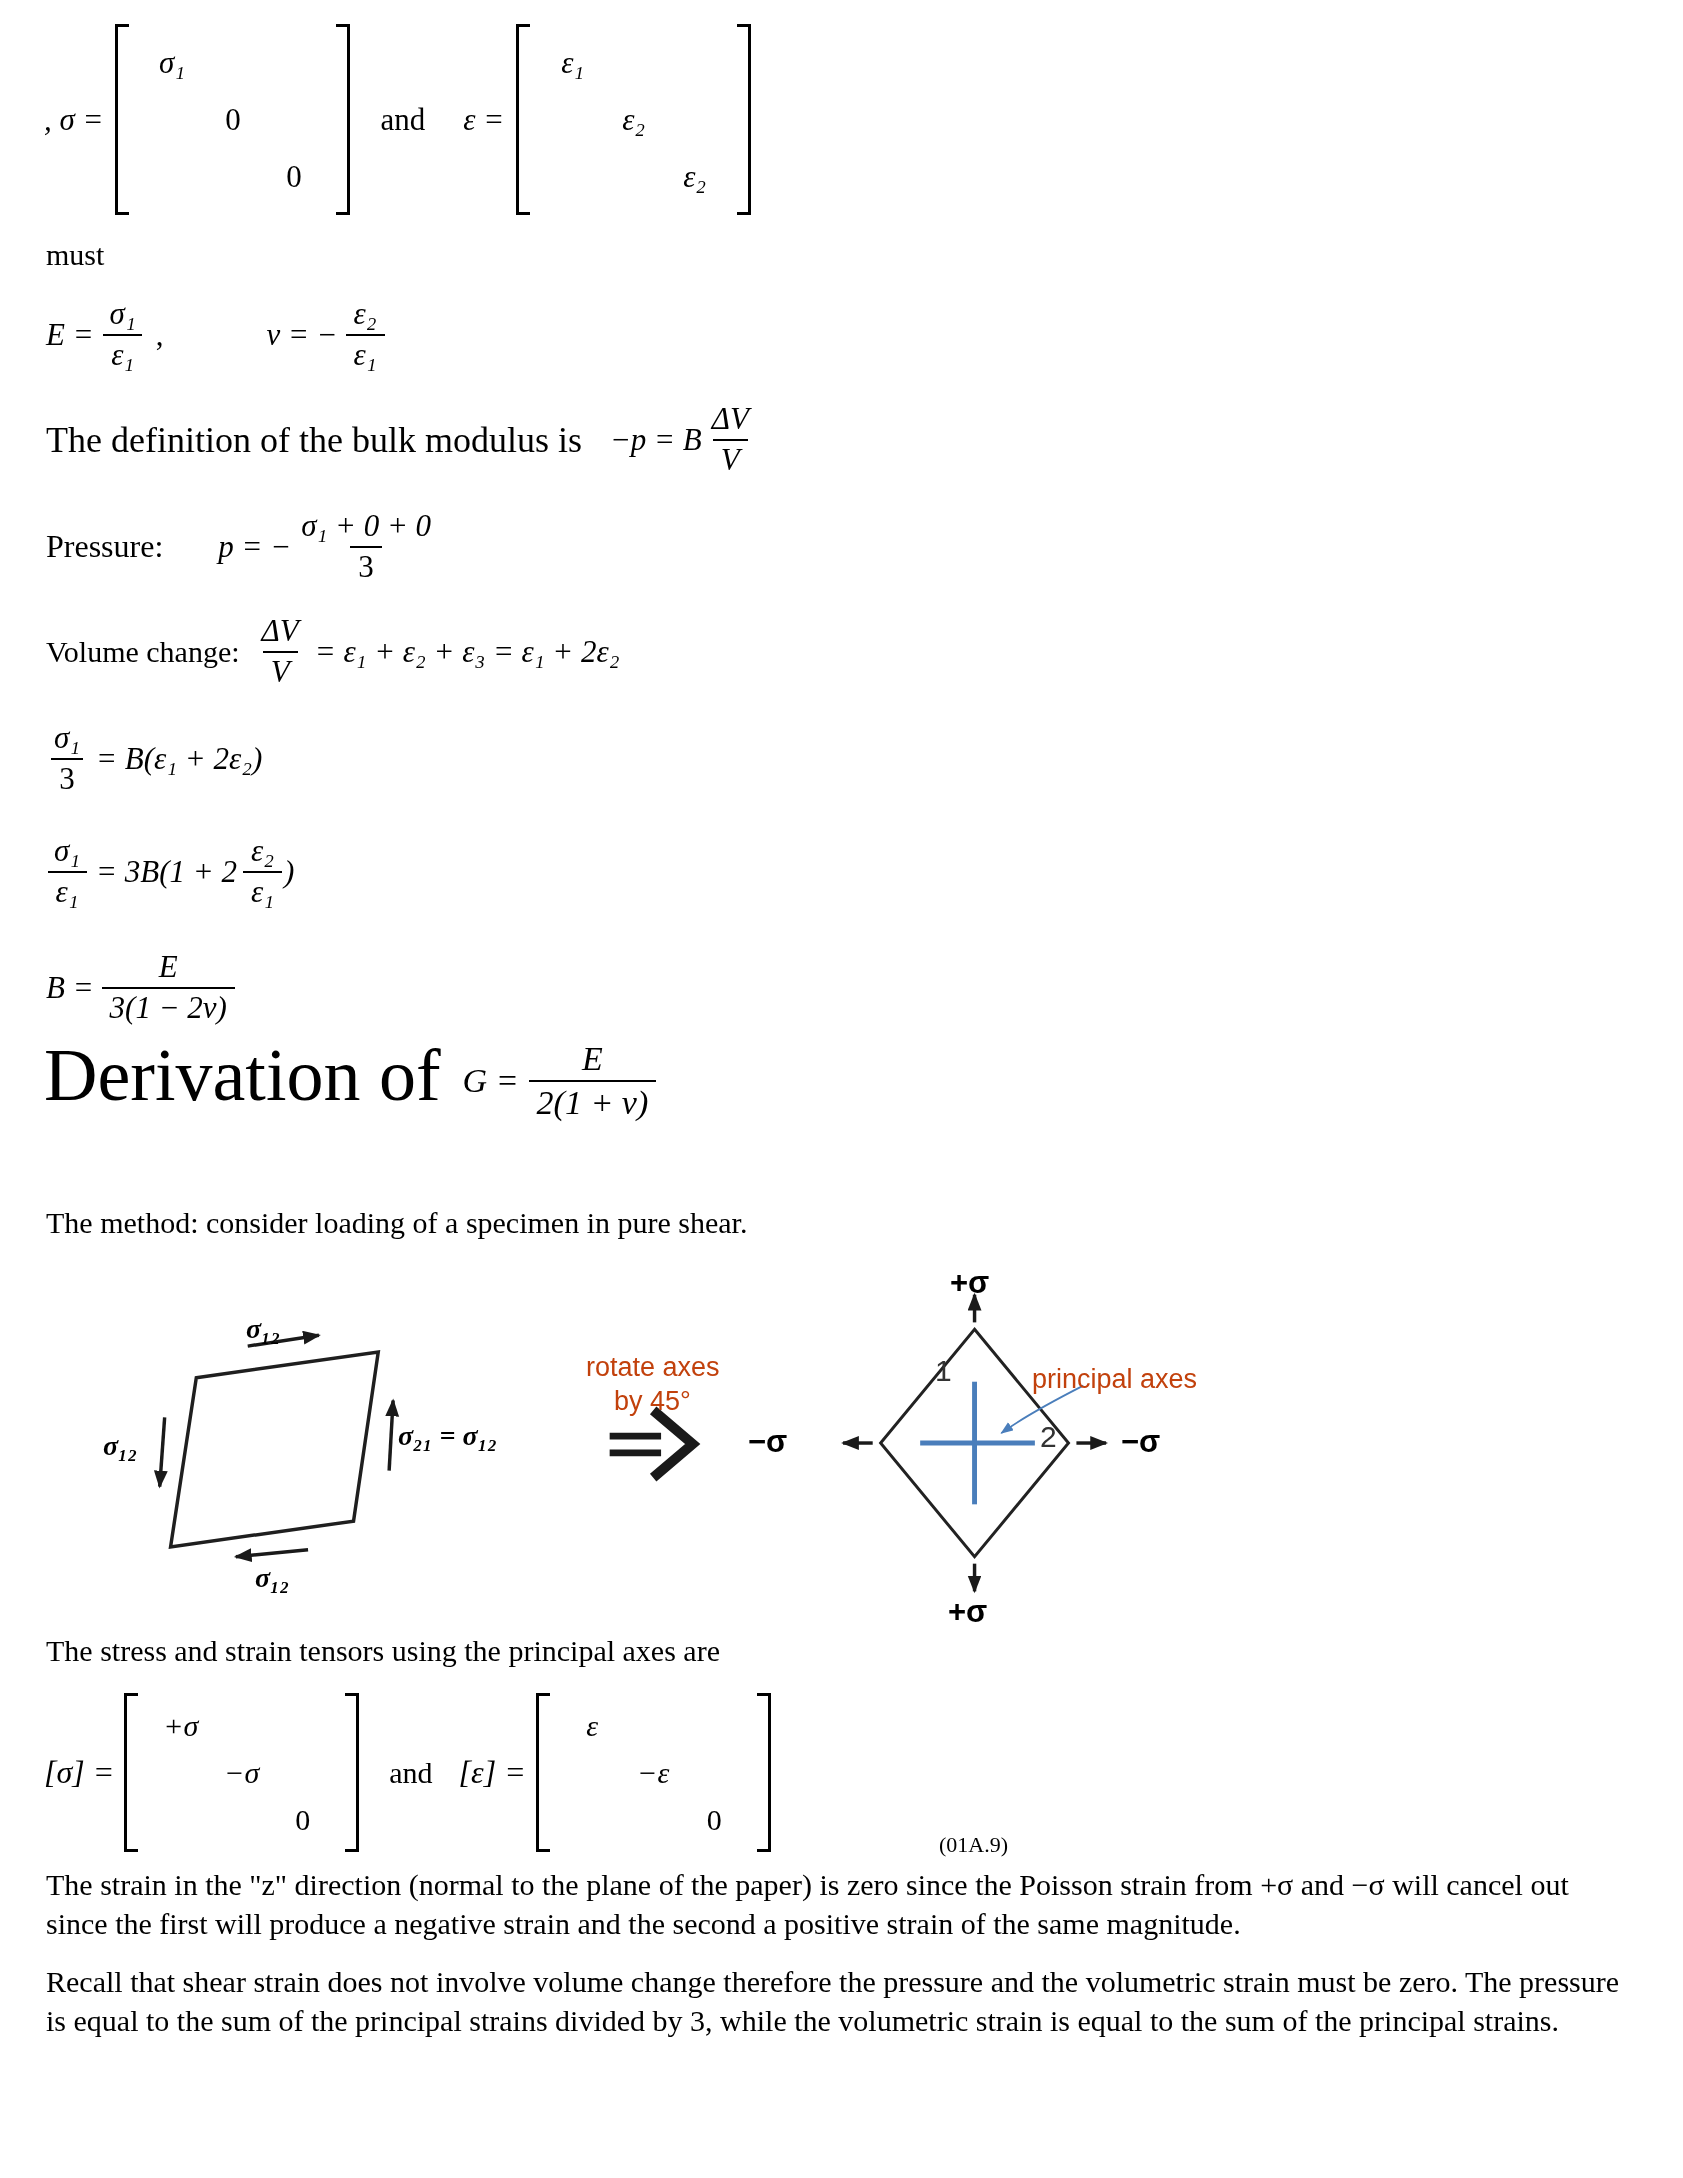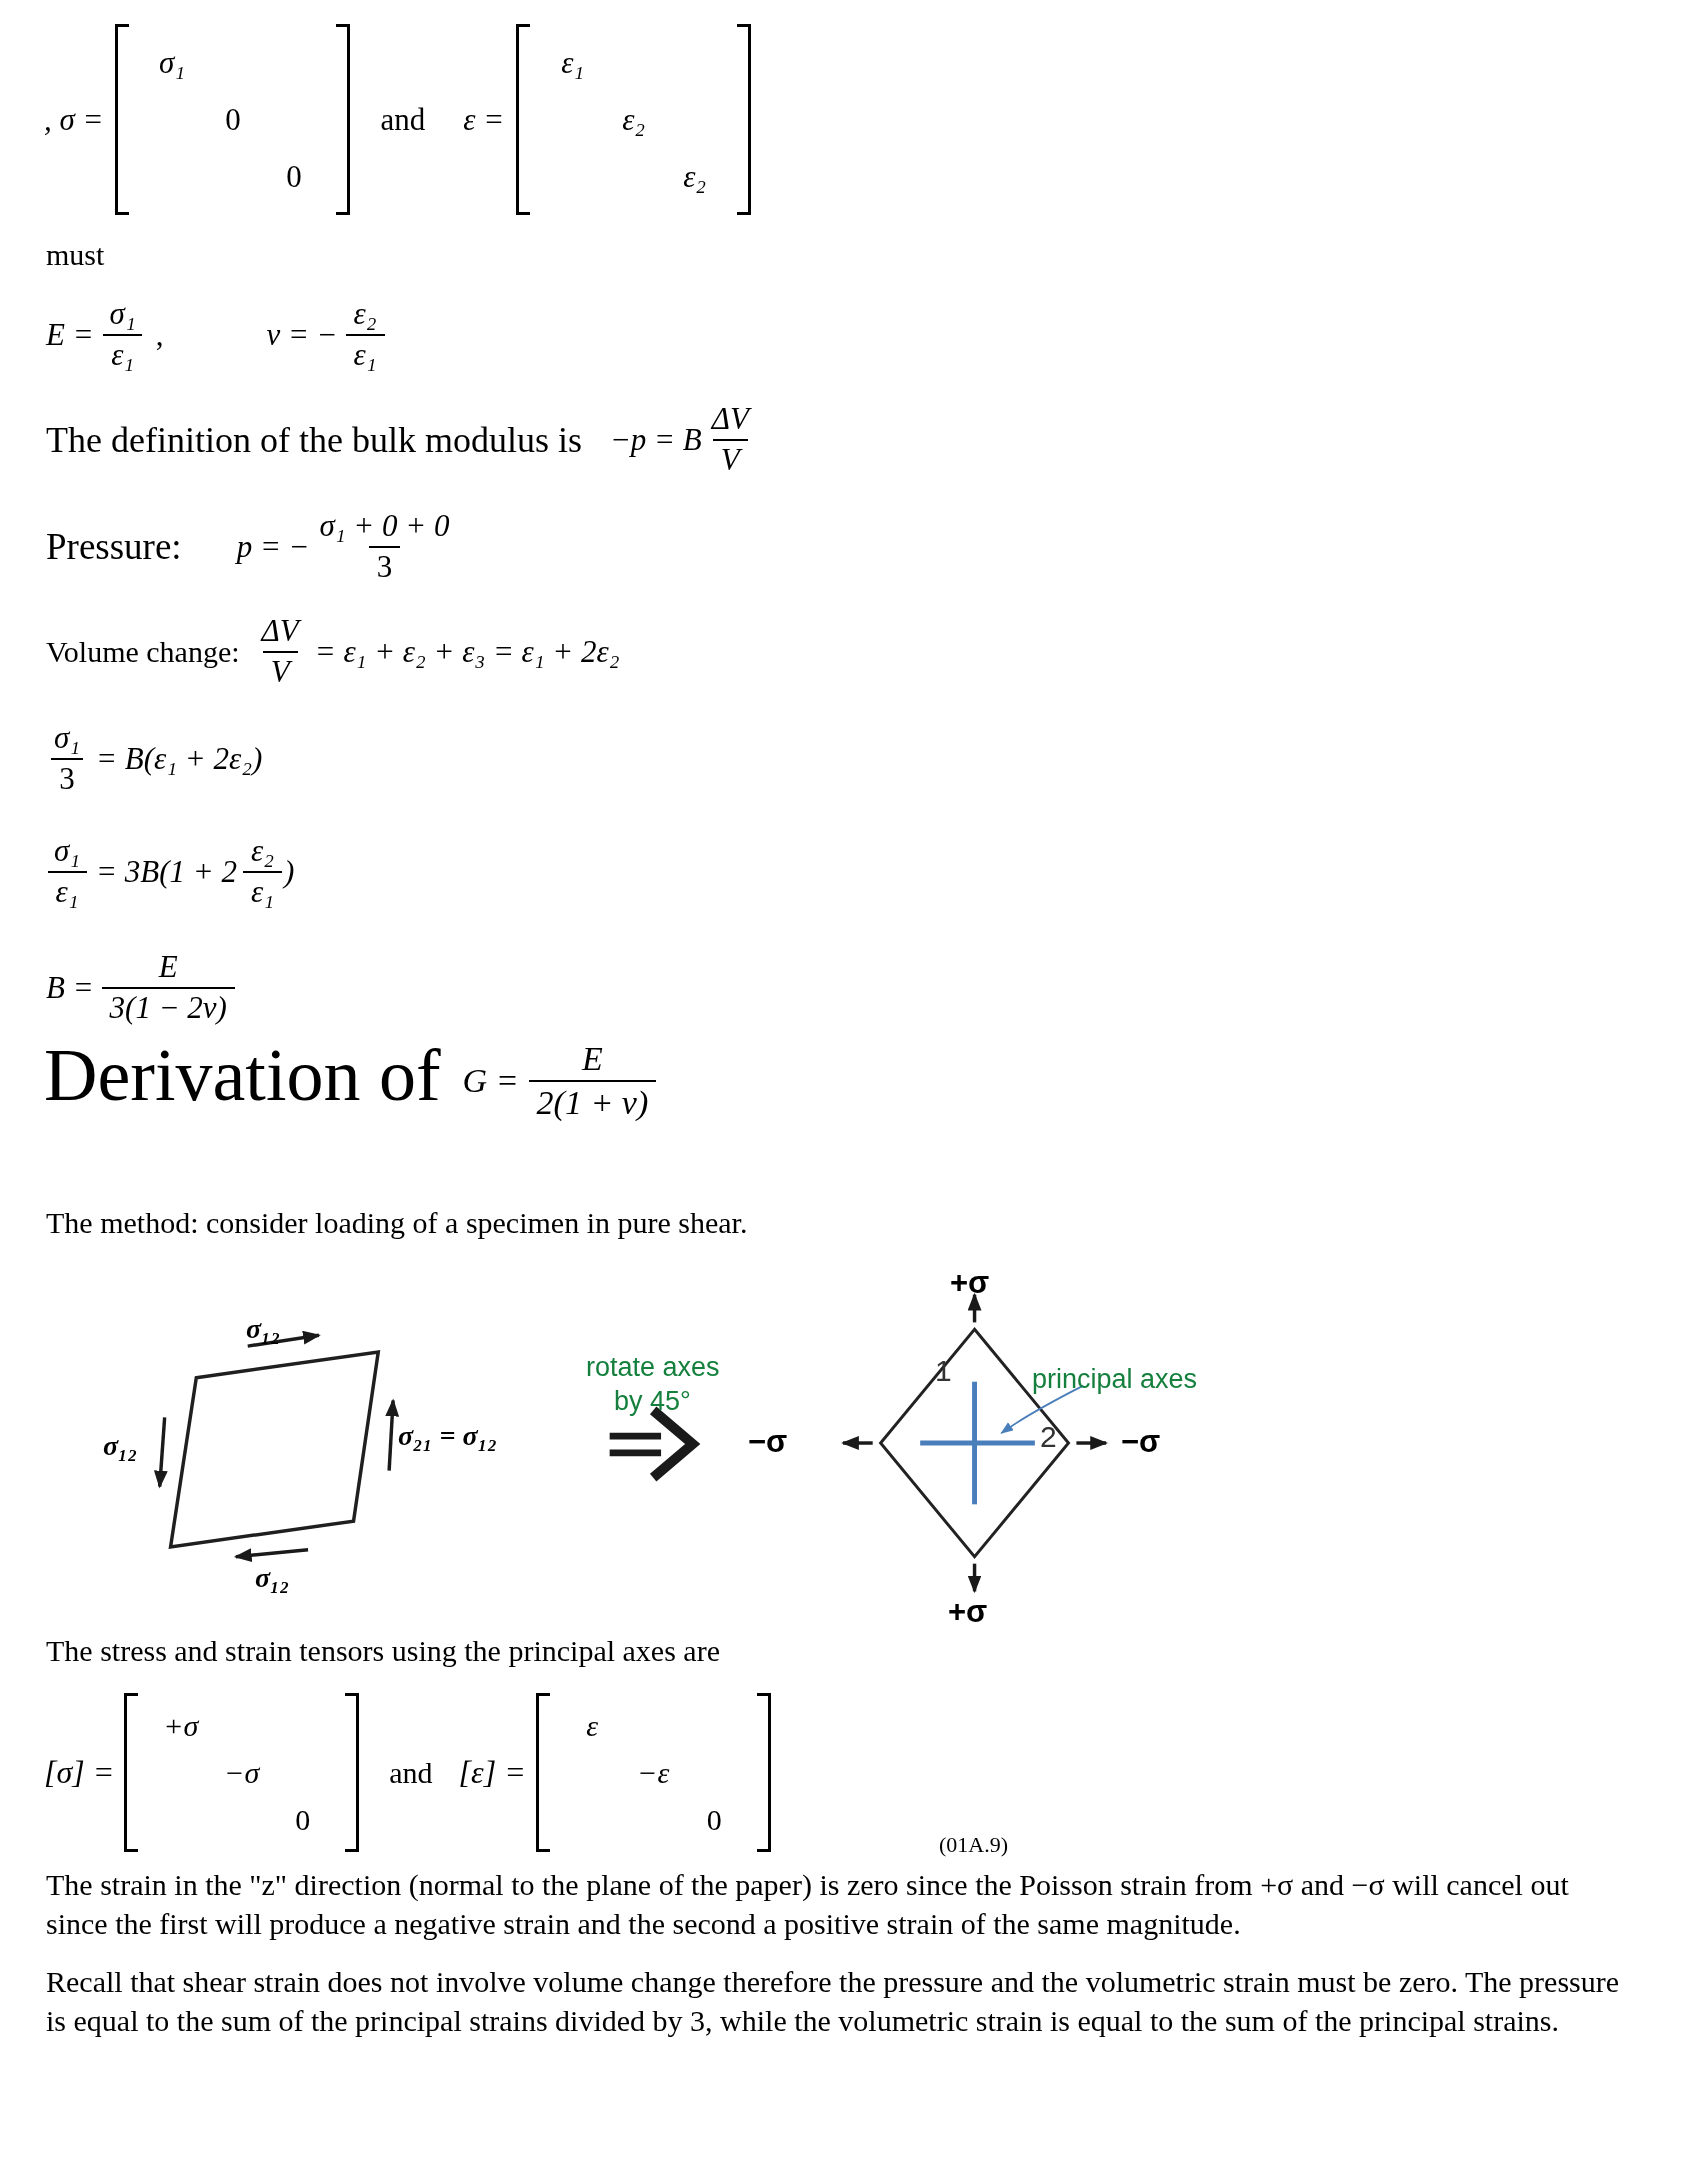--- a/index.html
+++ b/index.html
@@ -18,21 +18,21 @@
   .cells.big{grid-template-columns:repeat(3,61px);grid-auto-rows:57px;padding:10px 12px;}
   .cells.small{grid-template-columns:repeat(3,61px);grid-auto-rows:47px;padding:9px 12px;}
   .heading{position:absolute;display:flex;align-items:flex-start;}
   .heading .title{font-size:74px;font-style:normal;line-height:1;}
   .heading .geq{display:flex;align-items:center;font-size:34px;font-style:italic;margin-left:22px;}
   .para{position:absolute;font-size:30px;line-height:39px;width:1584px;}
   .slabel{position:absolute;font-size:28px;font-weight:bold;font-style:italic;white-space:nowrap;}
   .sig{position:absolute;font-family:"Liberation Sans","DejaVu Sans",sans-serif;font-weight:bold;
        font-size:31px;white-space:nowrap;}
   .ann{position:absolute;font-family:"Liberation Sans","DejaVu Sans",sans-serif;font-size:27px;
-       color:#15803d;white-space:nowrap;}
+       color:#c2410c;white-space:nowrap;}
   svg{position:absolute;overflow:visible;}
 </style>
 </head>
 <body>
 
 <div id="page">
 
   <div class="eq" style="left:44px;top:24px;">
     <span>, σ =</span>
     <span class="matrix" style="margin-left:12px;">
@@ -88,21 +88,21 @@
   <div class="eq" style="left:46px;top:400px;">
     <span class="rm" style="font-size:36px;">The definition of the bulk modulus is</span>
     <span style="margin-left:28px;">−p = B</span>
     <span class="frac" style="margin-left:2px;">
       <span class="num">ΔV</span>
       <span class="den">V</span>
     </span>
   </div>
 
   <div class="eq" style="left:46px;top:507px;">
-    <span class="rm" style="font-size:37px;">Pressure:</span>
+    <span class="rm" style="font-size:32px;">Pressure:</span>
     <span style="margin-left:55px;">p = −</span>
     <span class="frac" style="margin-left:2px;">
       <span class="num">σ₁ + 0 + 0</span>
       <span class="den rm">3</span>
     </span>
   </div>
 
   <div class="eq" style="left:46px;top:612px;">
     <span class="rm" style="font-size:30px;">Volume change:</span>
     <span class="frac" style="margin-left:14px;">

